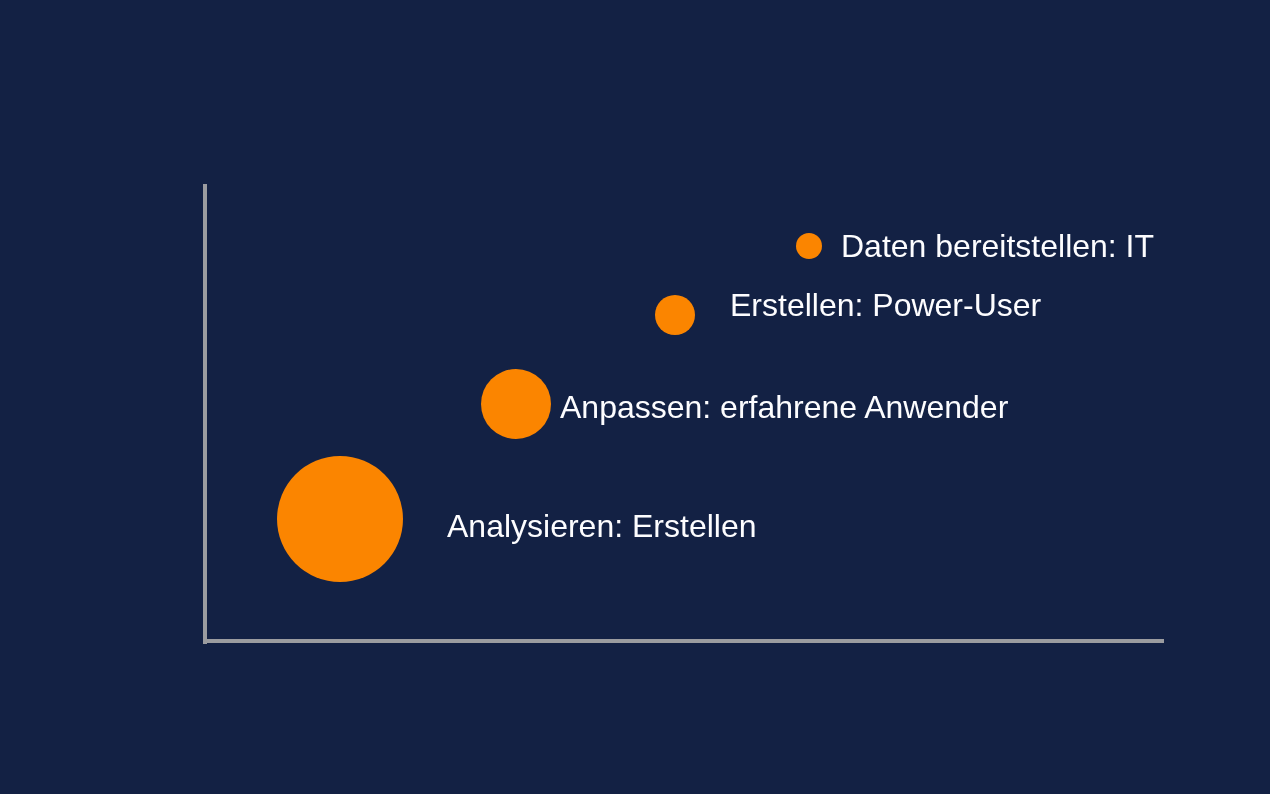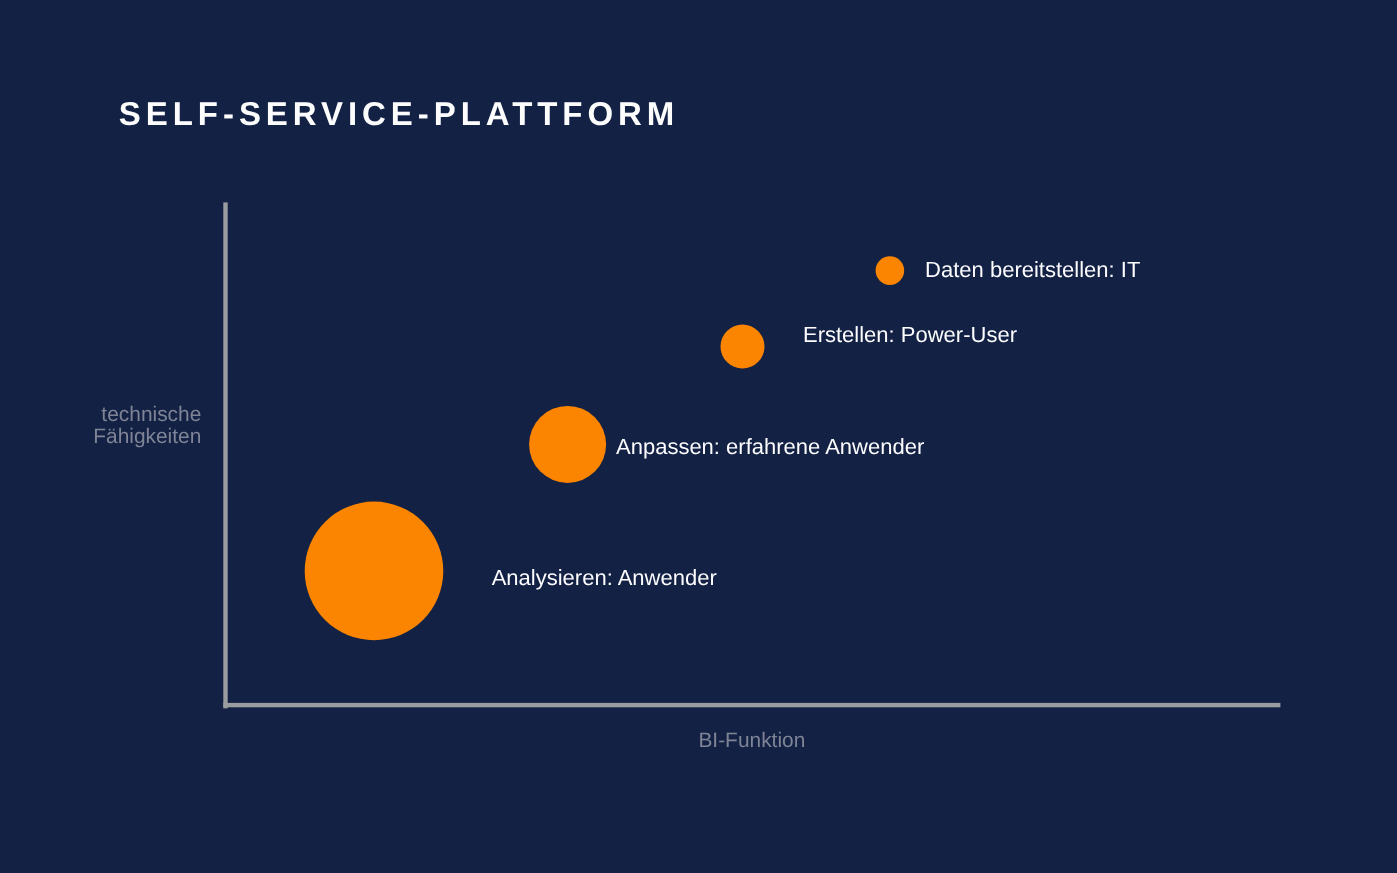--- a/index.html
+++ b/index.html
@@ -74,44 +74,38 @@
   .bubble {
     position: absolute;
     border-radius: 50%;
     
   }
 
   .bubble-label {
     position: absolute;
     transform: translateY(-50%);
     color: #fdfdff;
-    font-size: 20px;
+    font-size: 32px;
     white-space: nowrap;
   }
 </style>
 </head>
 <body>
 
 <div class="canvas">
 
-  <div class="page-title">SELF-SERVICE-PLATTFORM</div>
 
   <div class="y-axis-line"></div>
   <div class="x-axis-line"></div>
 
-  <div class="y-axis-label">
-    <div>technische</div>
-    <div>Fähigkeiten</div>
-  </div>
 
-  <div class="x-axis-label">BI-Funktion</div>
 
   <div id="bubble-layer">
       <div class="bubble" style="left: 277px; top: 456px; width: 126px; height: 126px; background: rgb(251, 133, 0);"></div>
-      <div class="bubble-label" style="left: 447px; top: 526px;">Analysieren: Anwender</div>
+      <div class="bubble-label" style="left: 447px; top: 526px;">Analysieren: Erstellen</div>
       <div class="bubble" style="left: 481px; top: 369px; width: 70px; height: 70px; background: rgb(251, 133, 0);"></div>
       <div class="bubble-label" style="left: 560px; top: 407px;">Anpassen: erfahrene Anwender</div>
       <div class="bubble" style="left: 655px; top: 295px; width: 40px; height: 40px; background: rgb(251, 133, 0);"></div>
       <div class="bubble-label" style="left: 730px; top: 305px;">Erstellen: Power-User</div>
       <div class="bubble" style="left: 796px; top: 233px; width: 26px; height: 26px; background: rgb(251, 133, 0);"></div>
       <div class="bubble-label" style="left: 841px; top: 246px;">Daten bereitstellen: IT</div>
     </div>
 
 </div>
 

